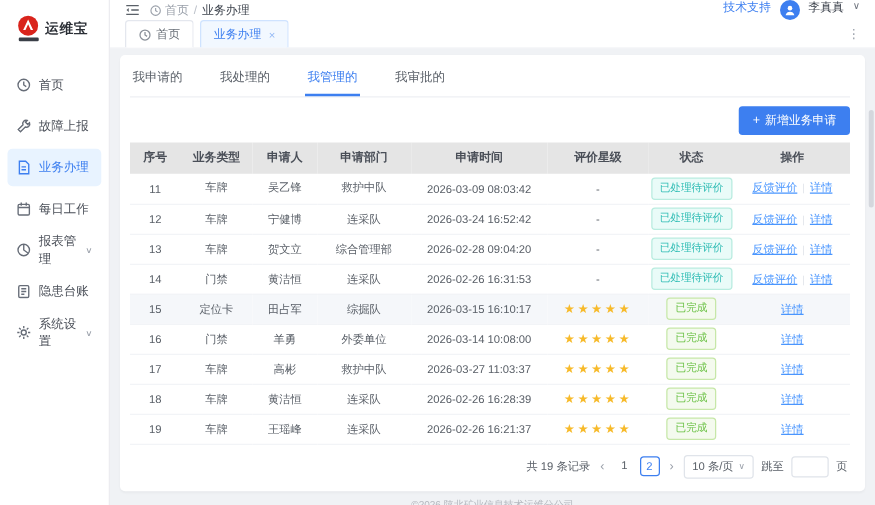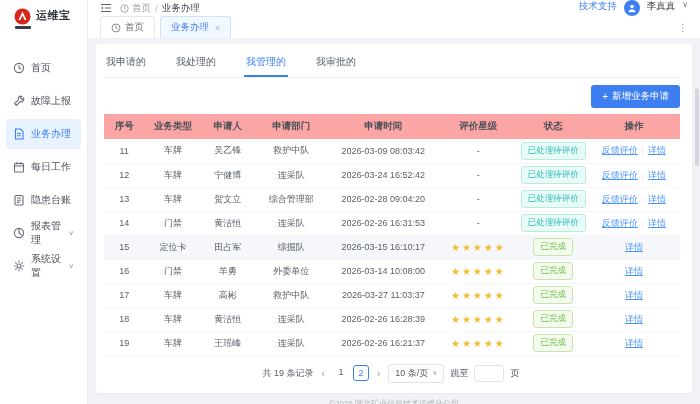--- a/index.html
+++ b/index.html
@@ -1,21 +1,21 @@
 <!DOCTYPE html>
 <html><head>
 <meta charset="utf-8">
 <style>
   * { margin:0; padding:0; box-sizing:border-box; }
   html,body { width:700px; height:404px; overflow:hidden; font-family:"Liberation Sans","DejaVu Sans",sans-serif; background:#f0f2f5; color:#4a4f58; }
   .root { display:flex; width:700px; height:404px; }
 
   
   .sidebar { width:88px; background:#fff; border-right:1px solid #ececf0; flex-shrink:0; display:flex; flex-direction:column; }
-  .logo { display:flex; align-items:flex-start; gap:5px; padding:8px 6px 6px 14px; height:42px; }
+  .logo { display:flex; align-items:center; gap:5px; padding:8px 6px 6px 14px; height:42px; }
   .logo-badge { display:flex; flex-direction:column; align-items:center; }
   .logo-sub { width:16px; height:3px; background:#3a3f47; border-radius:1px; margin-top:1px; }
   .logo-name { font-size:11px; font-weight:bold; color:#2b2f36; letter-spacing:.5px; }
   .side-menu { padding-top:8px; }
   .side-item { display:flex; align-items:center; gap:6px; height:30px; margin:3px 6px; padding:0 7px; border-radius:4px; font-size:10px; color:#4a4f58; cursor:pointer; }
   .side-item .sicon { display:flex; width:12px; height:12px; }
   .side-item .sicon svg { stroke:#676d78; }
   .side-item.active { background:#e8f3ff; color:#3d7ff0; }
   .side-item.active .sicon svg { stroke:#3d7ff0; }
   .side-item .chev { margin-left:auto; font-size:8px; color:#9aa0aa; transform:scaleY(.8); }
@@ -46,31 +46,31 @@
 
   .filter-tabs { display:flex; gap:26px; border-bottom:1px solid #eef0f4; }
   .ftab { font-size:10px; color:#5a6068; padding:7px 2px 6px 2px; cursor:pointer; border-bottom:2px solid transparent; }
   .ftab.active { color:#3d7ff0; border-bottom-color:#3d7ff0; }
 
   .toolbar { display:flex; justify-content:flex-end; padding:7px 0 6px 0; }
   .btn-primary { display:flex; align-items:center; gap:4px; background:#3d7ff0; color:#fff; font-size:9.5px; padding:5px 11px; border:none; border-radius:3px; cursor:pointer; }
   .btn-primary .plus { font-size:10px; }
 
   table { width:100%; border-collapse:collapse; table-layout:fixed; }
-  thead th { background:#fca5a5; font-size:9.5px; font-weight:bold; color:#4a4f58; padding:6px 2px; text-align:center; }
+  thead th { background:#e5e5e5; font-size:9.5px; font-weight:bold; color:#4a4f58; padding:6px 2px; text-align:center; }
   tbody td { font-size:9px; color:#5a6068; text-align:center; padding:0 2px; height:24px; border-bottom:1px solid #f2f4f7; }
   tbody tr.hl { background:#f5f7fa; }
   .stars { color:#f7ba2a; font-size:10px; letter-spacing:2px; white-space:nowrap; }
   .badge { display:inline-block; font-size:8.5px; padding:2px 6px; border-radius:3px; white-space:nowrap; }
   .badge.pending { color:#2ebcb4; background:#e9fbf8; border:1px solid #b8ecdf; }
   .badge.done { color:#6ac144; background:#f4faee; border:1px solid #c6e7a8; }
   .oplink { color:#4a96ff; font-size:9px; cursor:pointer;text-decoration:underline; }
   .op-sep { color:#e0e4ea; margin:0 4px; font-size:8px; }
 
-  .pager { display:flex; align-items:center; justify-content:center; gap:6px; padding:8px 2px 4px 0; font-size:9px; color:#5a6068; }
+  .pager { display:flex; align-items:center; justify-content:flex-end; gap:6px; padding:8px 2px 4px 0; font-size:9px; color:#5a6068; }
   .pg-arrow { color:#9aa0aa; font-size:10px; cursor:pointer; padding:0 2px; }
   .pg-num { min-width:16px; height:16px; line-height:15px; text-align:center; border-radius:3px; cursor:pointer; }
   .pg-num.cur { border:1px solid #3d7ff0; color:#3d7ff0; }
   .pg-size { display:flex; align-items:center; gap:4px; border:1px solid #e0e4ea; border-radius:3px; padding:2px 6px; color:#5a6068; cursor:pointer; }
   .pg-size .chev { font-size:7px; color:#9aa0aa; }
   .jump-input { width:30px; height:17px; border:1px solid #e0e4ea; border-radius:3px; }
 
   .footer { text-align:center; font-size:8px; color:#b3b7be; padding:5px 0 3px 0; }
 
   .scrollbar { position:absolute; right:1px; top:88px; width:4px; height:78px; background:#d4d7dd; border-radius:2px; }
@@ -124,35 +124,35 @@
             <svg width="12" height="12" viewBox="0 0 12 12" fill="none" stroke-width="1.1">
               <rect x="1.5" y="2.5" width="9" height="8.5" rx="1"></rect>
               <path d="M1.5 5h9M4 1v2.5M8 1v2.5"></path>
             </svg>
           </span>
           <span class="slabel">每日工作</span>
         </div>
         <div class="side-item">
           <span class="sicon">
             <svg width="12" height="12" viewBox="0 0 12 12" fill="none" stroke-width="1.1">
+              <circle cx="6" cy="6" r="4.6"></circle>
+              <path d="M6 1.4V6l3.6 2.6"></path>
+            </svg>
+          </span>
+          <span class="slabel">报表管理</span>
+          <span class="chev">∨</span>
+        </div>
+        <div class="side-item">
+          <span class="sicon">
+            <svg width="12" height="12" viewBox="0 0 12 12" fill="none" stroke-width="1.1">
               <rect x="2" y="1.5" width="8" height="9.5" rx="1"></rect>
               <path d="M4 4h4M4 6.2h4M4 8.4h2.5"></path>
             </svg>
           </span>
           <span class="slabel">隐患台账</span>
-        </div>
-        <div class="side-item">
-          <span class="sicon">
-            <svg width="12" height="12" viewBox="0 0 12 12" fill="none" stroke-width="1.1">
-              <circle cx="6" cy="6" r="4.6"></circle>
-              <path d="M6 1.4V6l3.6 2.6"></path>
-            </svg>
-          </span>
-          <span class="slabel">报表管理</span>
-          <span class="chev">∨</span>
         </div>
         <div class="side-item">
           <span class="sicon">
             <svg width="12" height="12" viewBox="0 0 12 12" fill="none" stroke-width="1.1">
               <circle cx="6" cy="6" r="2"></circle>
               <path d="M6 .8v1.8M6 9.4v1.8M.8 6h1.8M9.4 6h1.8M2.3 2.3l1.3 1.3M8.4 8.4l1.3 1.3M9.7 2.3 8.4 3.6M3.6 8.4 2.3 9.7"></path>
             </svg>
           </span>
           <span class="slabel">系统设置</span>
           <span class="chev">∨</span>

